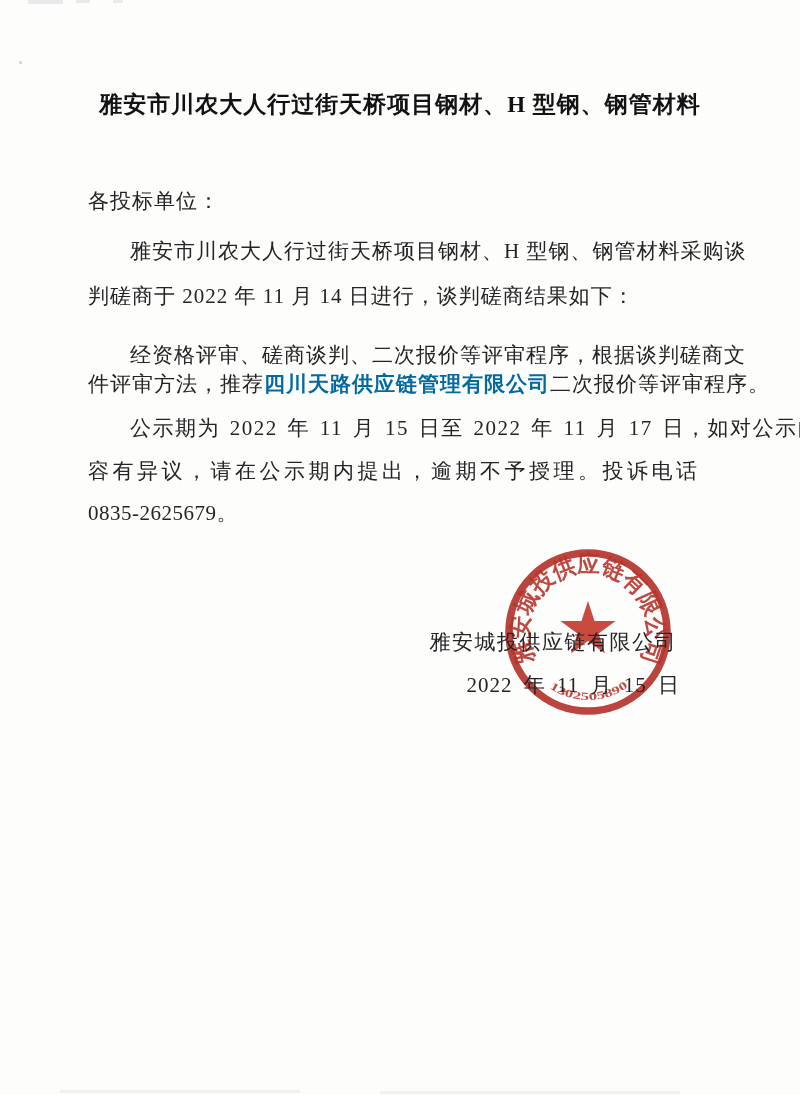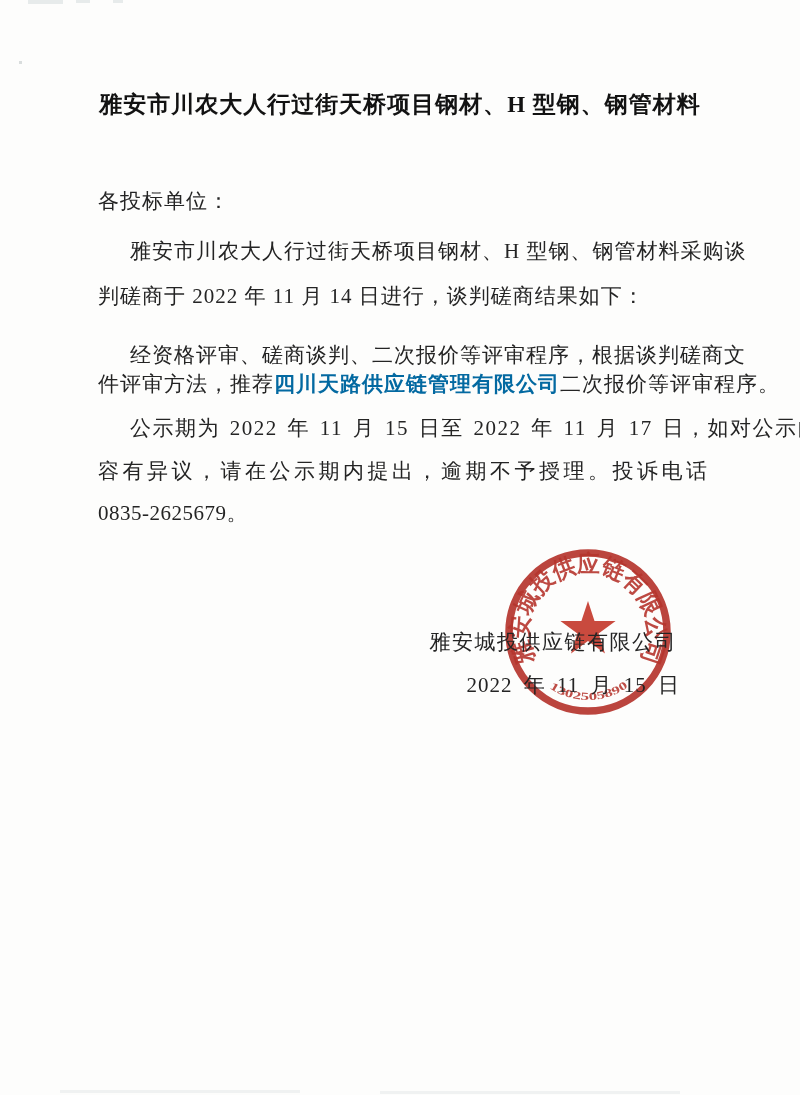--- a/index.html
+++ b/index.html
@@ -15,21 +15,21 @@
 
   .title-line {
     position:absolute; left:0; width:100%;
     text-align:center; font-weight:bold; font-size:23px;
     letter-spacing:1px; color:#121212; white-space:nowrap; line-height:1;
   }
   #title1 { top:93px; }
   #title2 { top:139px; }
 
   .doc-line {
-    position:absolute; left:98px; width:604px;
+    position:absolute; left:88px; width:604px;
     font-size:21px; line-height:1; letter-spacing:1px;
     white-space:nowrap; color:#242424;
   }
   .indent { left:130px; }
   #line-sal { top:191px; }
   #line-p1a { top:241px; }
   #line-p1b { top:286px; }
   #line-p2a { top:317px;margin-top:28px; }
   #line-p2b { top:374px; }
   #line-p3a { top:418px; letter-spacing:1.5px; word-spacing:3px; }

